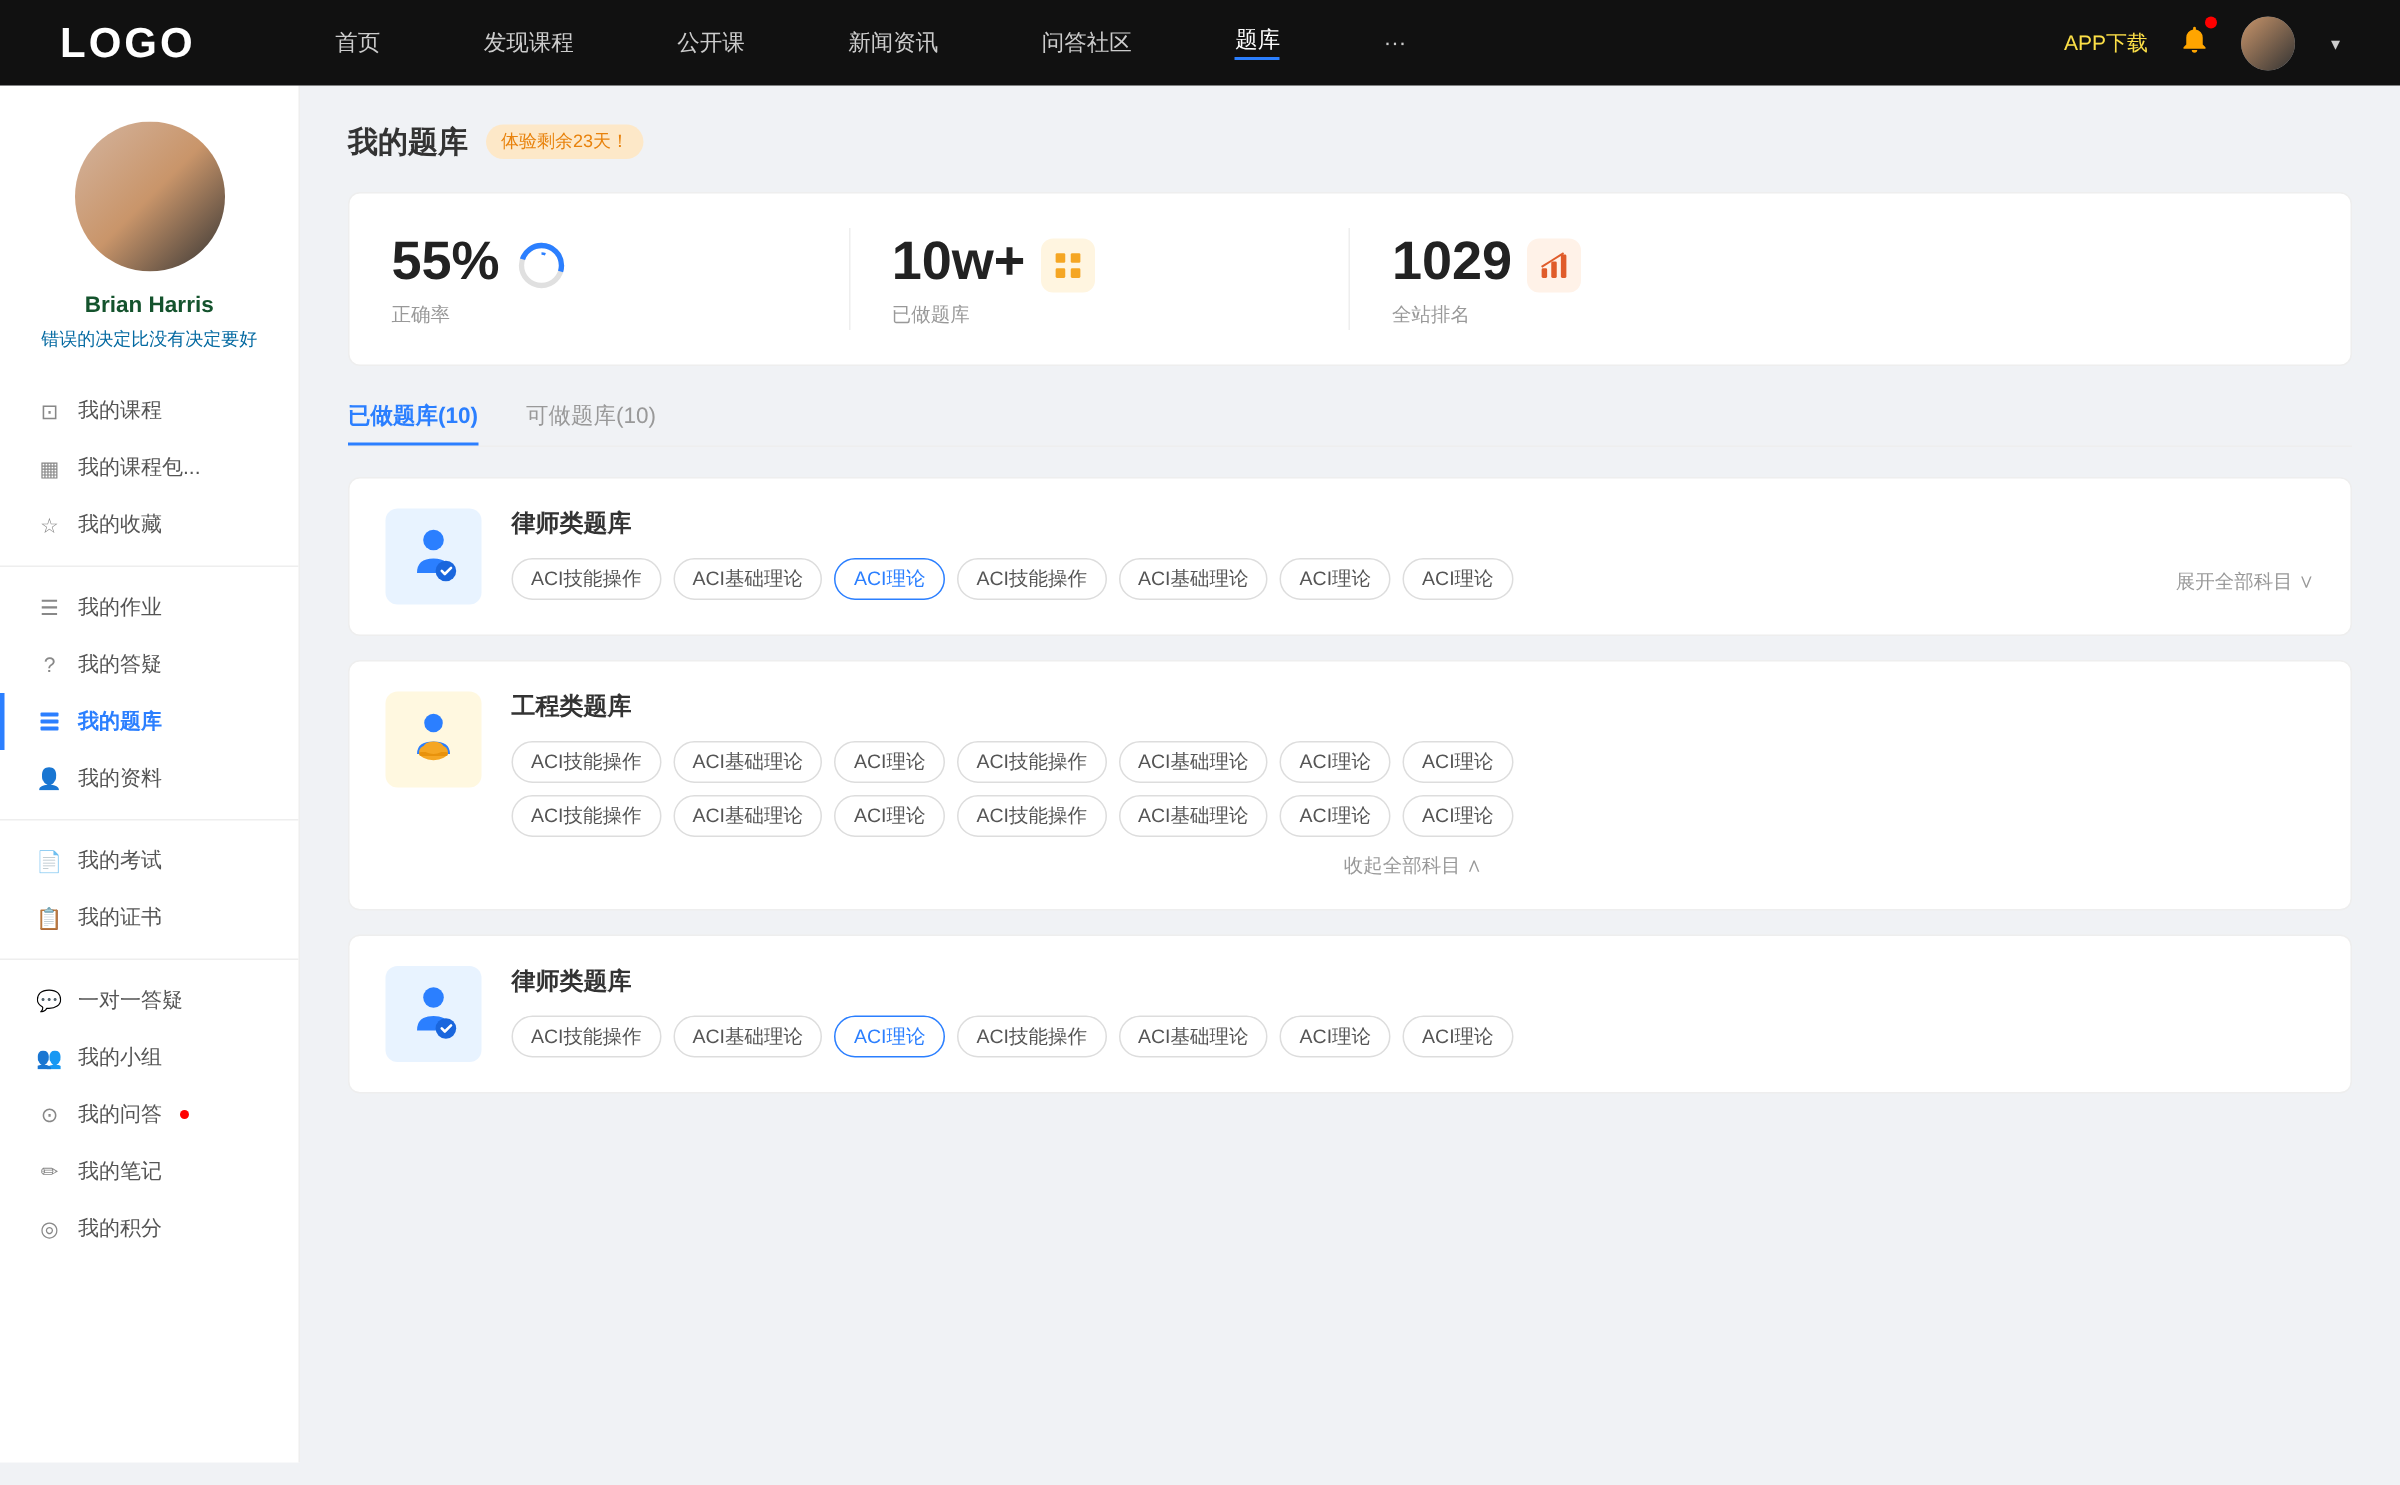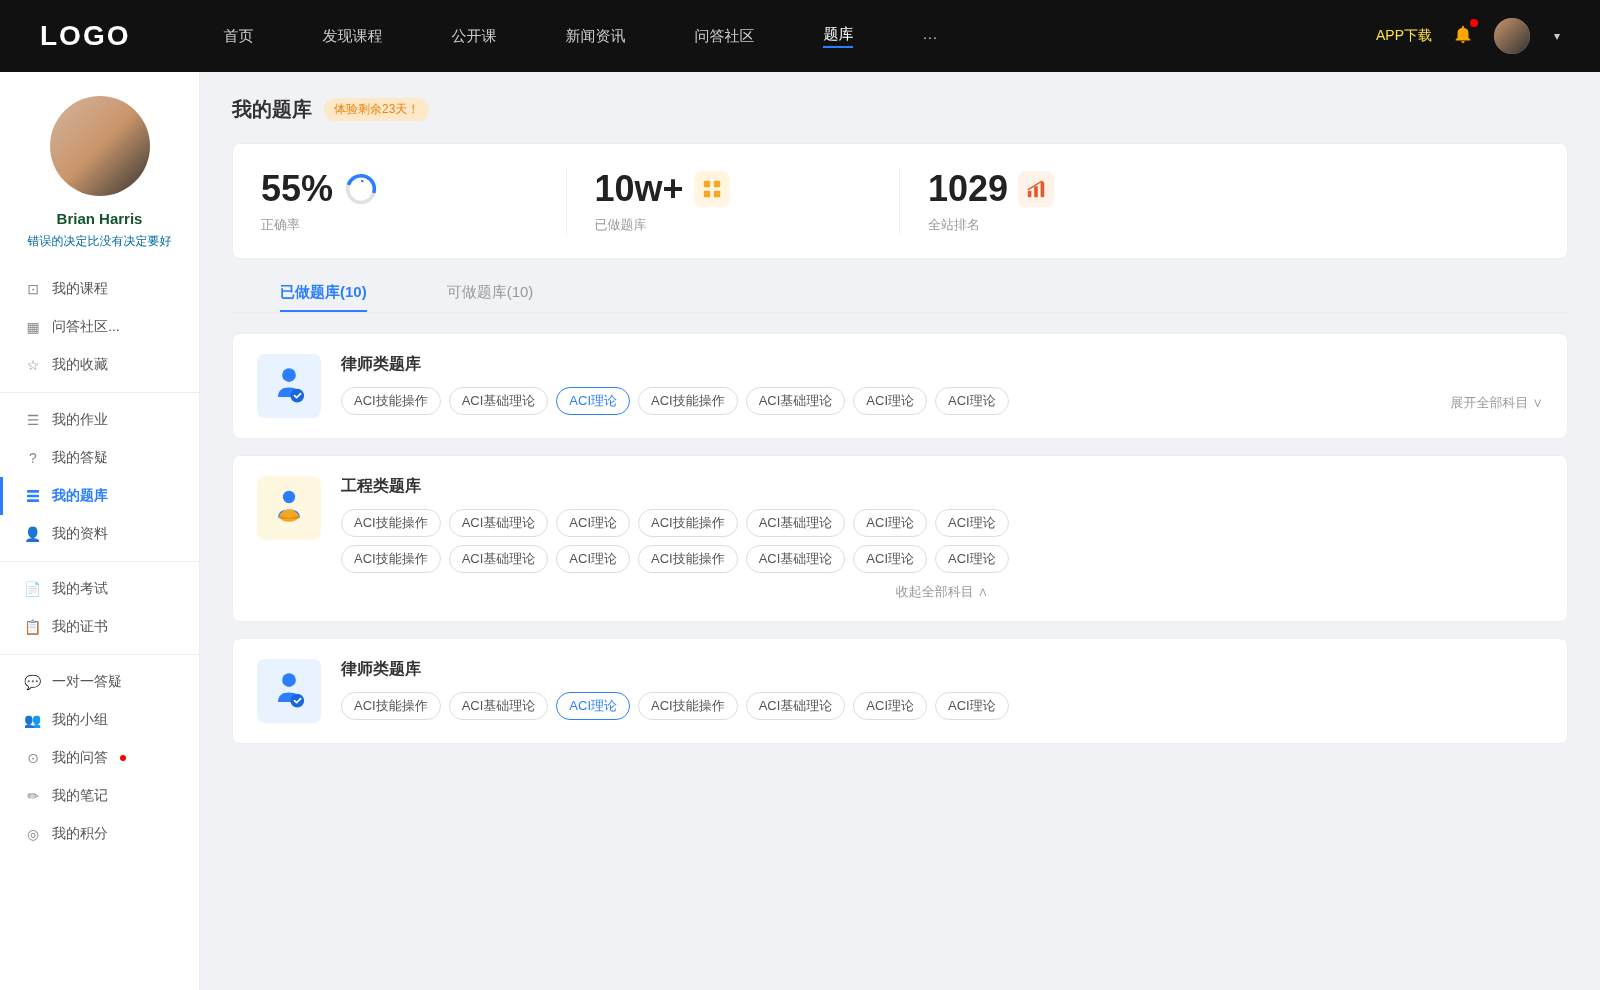--- a/index.html
+++ b/index.html
@@ -1,21 +1,21 @@
 <!DOCTYPE html>
 <html><head>
   <meta charset="utf-8">
   <style>
     * { box-sizing: border-box; margin: 0; padding: 0; }
     body { font-family: -apple-system, BlinkMacSystemFont, 'PingFang SC', 'Microsoft YaHei', sans-serif; background: #f0f2f5; min-height: 990px; }
 
     
     .navbar {
       background: #111;
-      height: 72px;
+      height: 57px;
       display: flex;
       align-items: center;
       padding: 0 40px;
       position: relative;
     }
     .navbar-logo {
       color: white;
       font-size: 28px;
       font-weight: bold;
       letter-spacing: 2px;
@@ -218,21 +218,21 @@
       content: '';
       position: absolute;
       right: 0;
       top: 20%;
       height: 60%;
       width: 1px;
       background: #eee;
     }
     .stat-value-row {
       display: flex;
-      align-items: center;
+      align-items: flex-end;
       gap: 10px;
       margin-bottom: 6px;
     }
     .stat-value {
       font-size: 36px;
       font-weight: 700;
       color: #222;
     }
     .stat-icon {
       width: 36px;
@@ -254,21 +254,20 @@
       gap: 32px;
       margin-bottom: 20px;
       border-bottom: 1px solid #eee;
     }
     .tab-item {
       font-size: 15px;
       color: #999;
       padding-bottom: 10px;
       cursor: pointer;
       position: relative;
-      margin-left: 48px;
     }
     .tab-item.active {
       color: #2b7fff;
       font-weight: 600;
     }
     .tab-item.active::after {
       content: '';
       position: absolute;
       bottom: 0;
       left: 0;
@@ -407,21 +406,21 @@
 
     <nav class="sidebar-menu">
 
       <div class="sidebar-item">
         <span class="sidebar-icon">⊡</span>
         <span>我的课程</span>
       </div>
 
       <div class="sidebar-item">
         <span class="sidebar-icon">▦</span>
-        <span>问答社区...</span>
+        <span>我的课程包...</span>
       </div>
 
       <div class="sidebar-item">
         <span class="sidebar-icon">☆</span>
         <span>我的收藏</span>
       </div>
       <div class="divider"></div>
 
       <div class="sidebar-item">
         <span class="sidebar-icon">☰</span>

